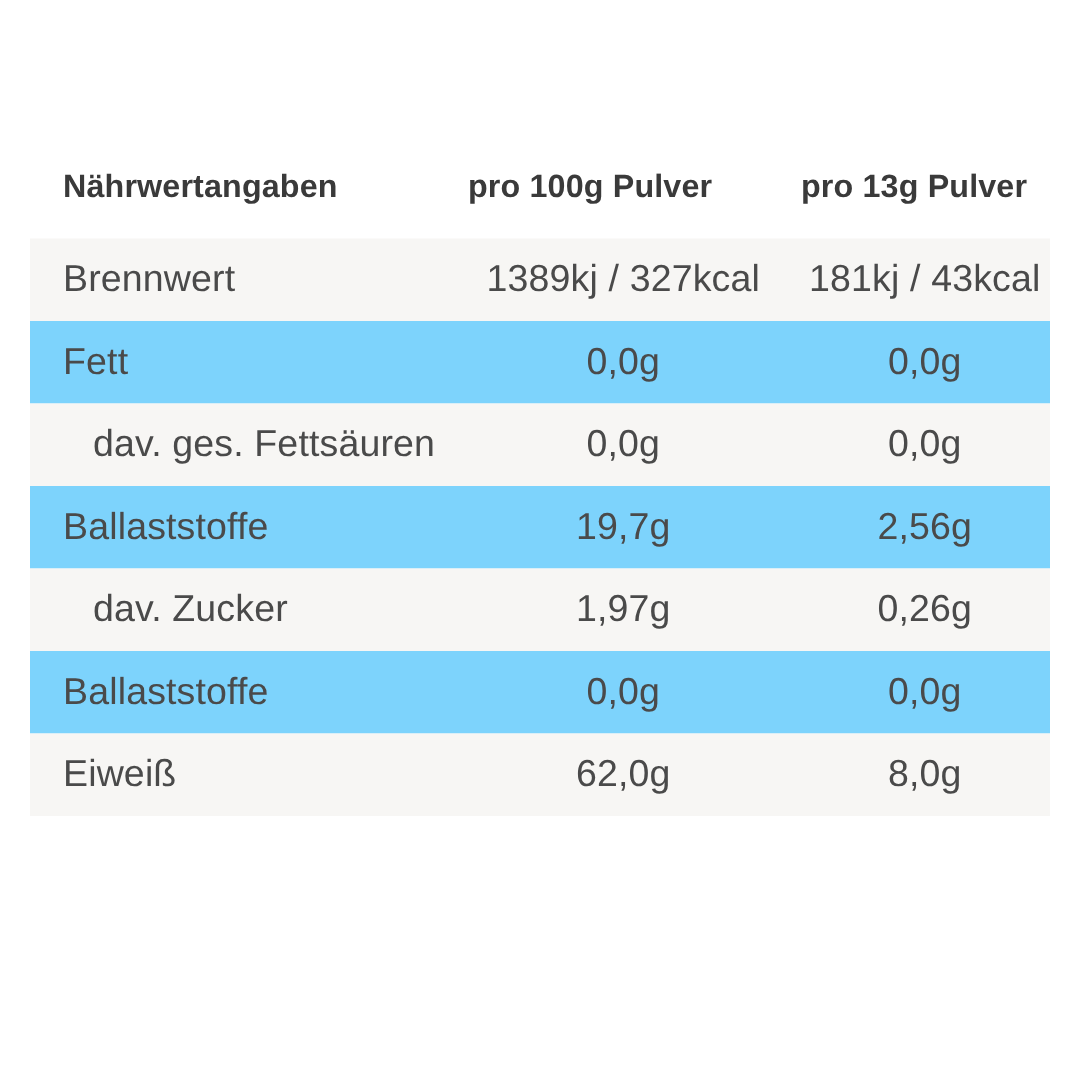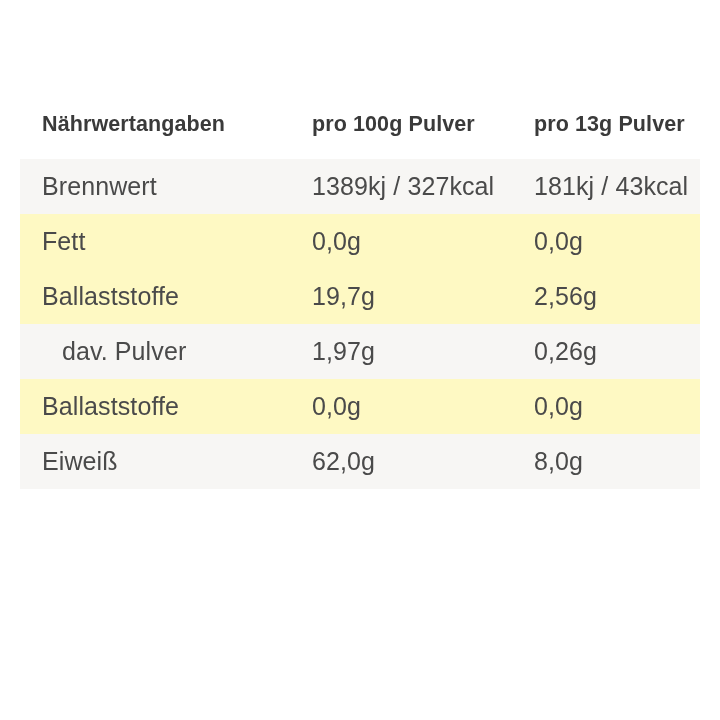--- a/index.html
+++ b/index.html
@@ -61,27 +61,28 @@
   }
 
   table.nutrition tbody td.label {
     padding-left: 22px;
   }
   table.nutrition tbody td.label.indent {
     padding-left: 42px;
   }
   table.nutrition tbody td.value {
     padding-left: 14px;
+    text-align: center;
   }
 
   table.nutrition tbody tr.striped td {
     background: #f7f6f4;
   }
   table.nutrition tbody tr.plain td {
-    background: #fef9c3;
+    background: #7dd3fc;
   }
 </style>
 </head>
 <body>
 
 <div class="page">
   <table class="nutrition">
     <colgroup>
       <col class="c-label">
       <col class="c-v1">
@@ -98,27 +99,32 @@
         <tr class="striped">
           <td class="label">Brennwert</td>
           <td class="value">1389kj / 327kcal</td>
           <td class="value">181kj / 43kcal</td>
         </tr>
         <tr class="plain">
           <td class="label">Fett</td>
           <td class="value">0,0g</td>
           <td class="value">0,0g</td>
         </tr>
+        <tr class="striped">
+          <td class="label indent">dav. ges. Fettsäuren</td>
+          <td class="value">0,0g</td>
+          <td class="value">0,0g</td>
+        </tr>
         <tr class="plain">
           <td class="label">Ballaststoffe</td>
           <td class="value">19,7g</td>
           <td class="value">2,56g</td>
         </tr>
         <tr class="striped">
-          <td class="label indent">dav. Pulver</td>
+          <td class="label indent">dav. Zucker</td>
           <td class="value">1,97g</td>
           <td class="value">0,26g</td>
         </tr>
         <tr class="plain">
           <td class="label">Ballaststoffe</td>
           <td class="value">0,0g</td>
           <td class="value">0,0g</td>
         </tr>
         <tr class="striped">
           <td class="label">Eiweiß</td>

